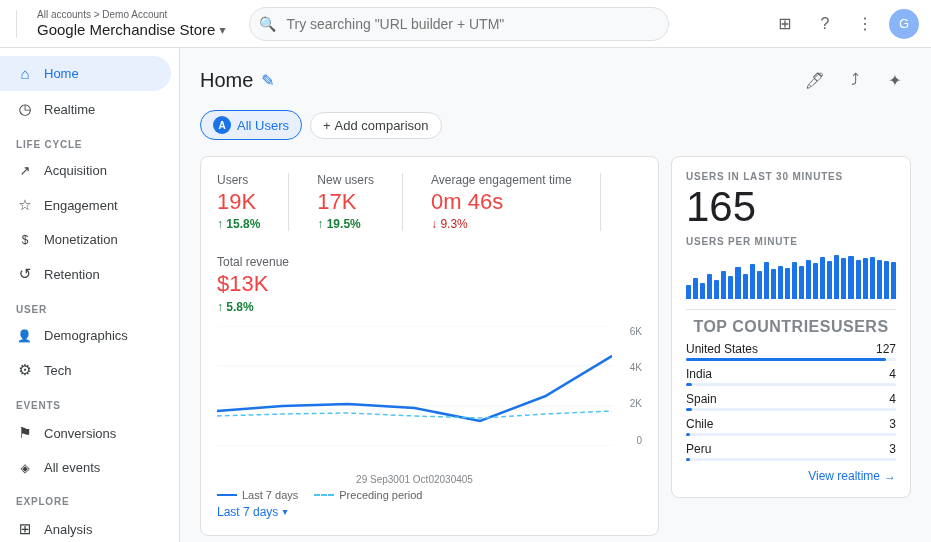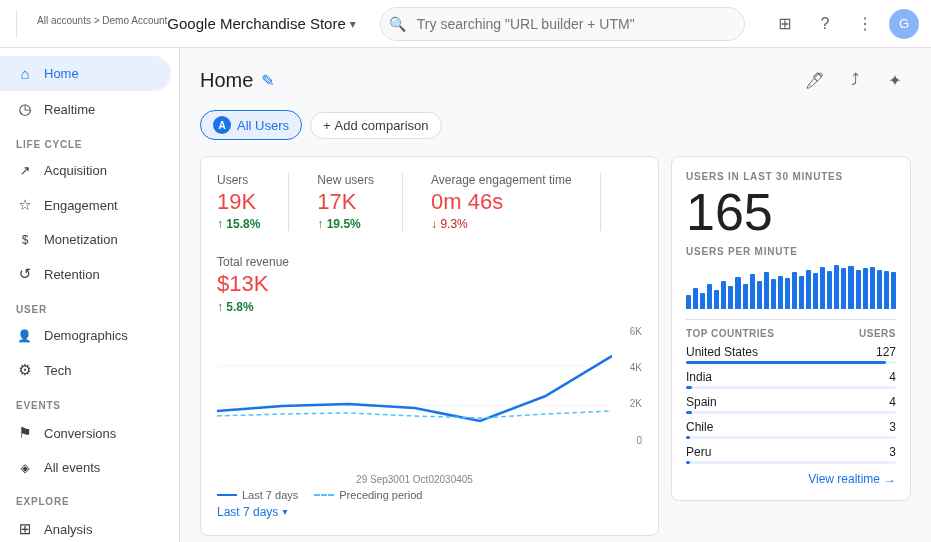--- a/index.html
+++ b/index.html
@@ -3,21 +3,21 @@
   <meta charset="utf-8">
   <style>
     * { box-sizing: border-box; margin: 0; padding: 0; }
     body { font-family: 'Google Sans', Arial, sans-serif; font-size: 13px; background: #f8f9fa; color: #202124; display: flex; flex-direction: column; height: 542px; overflow: hidden; }
 
     
     .topbar { display: flex; align-items: center; background: #fff; border-bottom: 1px solid #e0e0e0; height: 48px; padding: 0 12px; gap: 8px; flex-shrink: 0; z-index: 10; }
     .topbar-logo { display: flex; align-items: center; gap: 6px; }
     .logo-icon { width: 28px; height: 28px; }
     .logo-text { font-size: 18px; color: #5f6368; font-weight: 400; }
-    .topbar-account { display: flex; flex-direction: row; justify-content: center; margin-left: 8px; }
+    .topbar-account { display: flex; flex-direction: column; justify-content: center; margin-left: 8px; }
     .topbar-account-breadcrumb { font-size: 10px; color: #5f6368; line-height: 1.2; }
     .topbar-account-name { font-size: 15px; color: #202124; font-weight: 500; display: flex; align-items: center; gap: 4px; cursor: pointer; }
     .topbar-account-name .chevron { font-size: 12px; color: #5f6368; }
     .topbar-search { flex: 1; margin: 0 16px; }
     .topbar-search input { width: 100%; max-width: 420px; padding: 8px 12px 8px 36px; border: 1px solid #e0e0e0; border-radius: 24px; font-size: 14px; color: #5f6368; background: #f8f9fa; outline: none; }
     .search-wrap { position: relative; max-width: 420px; }
     .search-icon-pos { position: absolute; left: 10px; top: 50%; transform: translateY(-50%); color: #5f6368; font-size: 14px; }
     .topbar-icons { display: flex; align-items: center; gap: 8px; margin-left: auto; }
     .topbar-icon-btn { width: 32px; height: 32px; border-radius: 50%; display: flex; align-items: center; justify-content: center; cursor: pointer; color: #5f6368; font-size: 16px; border: none; background: none; }
     .avatar { width: 30px; height: 30px; border-radius: 50%; background: #8ab4f8; display: flex; align-items: center; justify-content: center; color: #fff; font-size: 13px; font-weight: 500; cursor: pointer; overflow: hidden; }
@@ -78,25 +78,25 @@
     .legend-line.solid { background: #1a73e8; }
     .legend-line.dashed { border-top: 2px dashed #4fc3f7; background: none; height: 0; }
 
     
     .date-filter { display: flex; align-items: center; gap: 4px; font-size: 12px; color: #1a73e8; cursor: pointer; margin-top: 4px; }
     .date-filter .chevron { font-size: 10px; }
 
     
     .realtime-card { background: #fff; border-radius: 8px; border: 1px solid #e0e0e0; padding: 14px; }
     .realtime-title { font-size: 10px; font-weight: 600; color: #80868b; letter-spacing: 0.8px; text-transform: uppercase; margin-bottom: 4px; }
-    .realtime-count { font-size: 52px; font-weight: 300; color: #202124; line-height: 1; }
+    .realtime-count { font-size: 42px; font-weight: 300; color: #202124; line-height: 1; }
     .realtime-sub { font-size: 10px; font-weight: 600; color: #80868b; letter-spacing: 0.8px; text-transform: uppercase; margin-top: 8px; margin-bottom: 4px; }
     .bar-chart-mini { display: flex; align-items: flex-end; gap: 2px; height: 48px; margin-bottom: 10px; }
     .bar-chart-mini .bar { background: #1a73e8; border-radius: 1px 1px 0 0; flex: 1; }
-    .countries-header { display: flex; justify-content: space-between; font-size: 10px; font-weight: 600; color: #80868b; letter-spacing: 0.5px; text-transform: uppercase; margin-bottom: 6px; border-top: 1px solid #e0e0e0; padding-top: 8px; }
+    .countries-header { display: flex; justify-content: center; font-size: 16px; font-weight: 600; color: #80868b; letter-spacing: 0.5px; text-transform: uppercase; margin-bottom: 6px; border-top: 1px solid #e0e0e0; padding-top: 8px; }
     .country-row { margin-bottom: 6px; }
     .country-row-labels { display: flex; justify-content: space-between; font-size: 12px; color: #202124; margin-bottom: 2px; }
     .country-bar-bg { height: 3px; background: #e8f0fe; border-radius: 2px; }
     .country-bar-fill { height: 3px; background: #1a73e8; border-radius: 2px; }
     .view-realtime { display: flex; align-items: center; justify-content: flex-end; gap: 4px; color: #1a73e8; font-size: 12px; cursor: pointer; margin-top: 8px; font-weight: 500; }
   </style>
 </head>
 <body>
 
 <div class="topbar">

